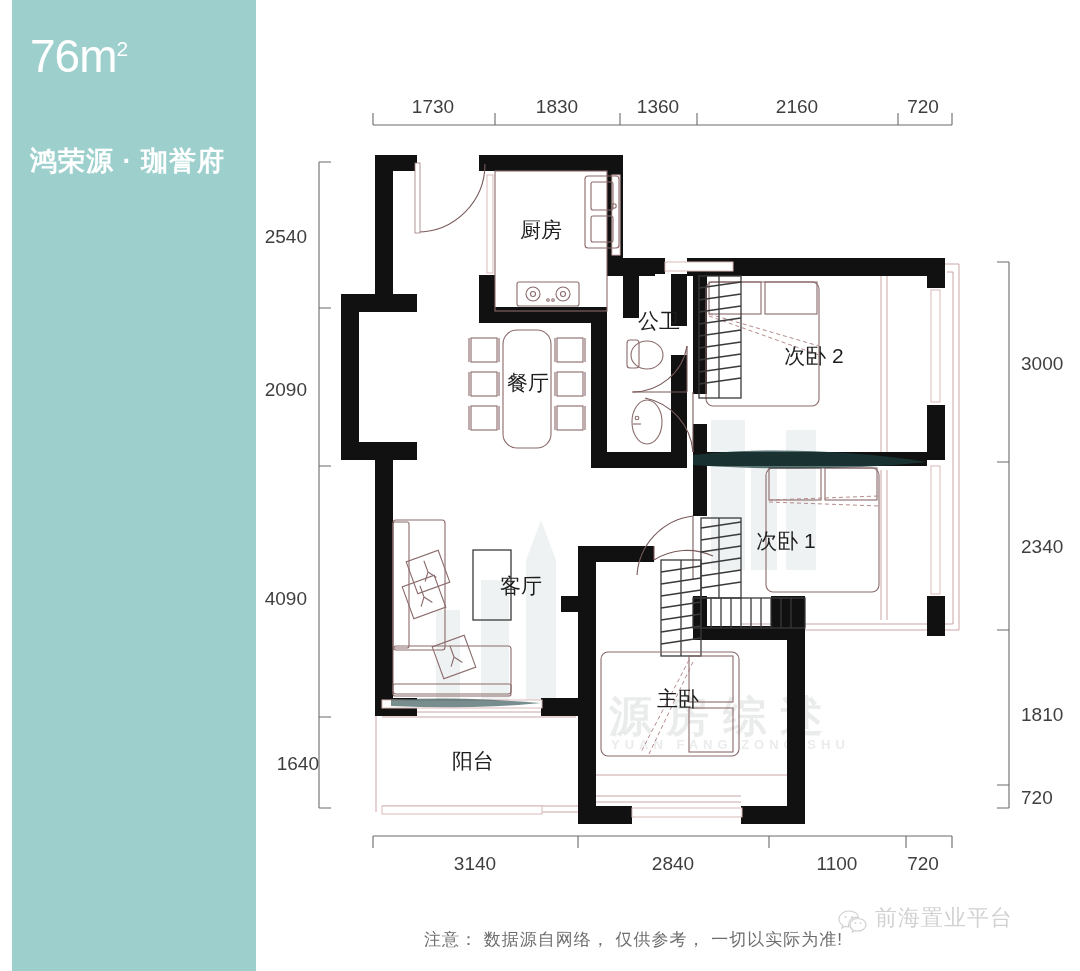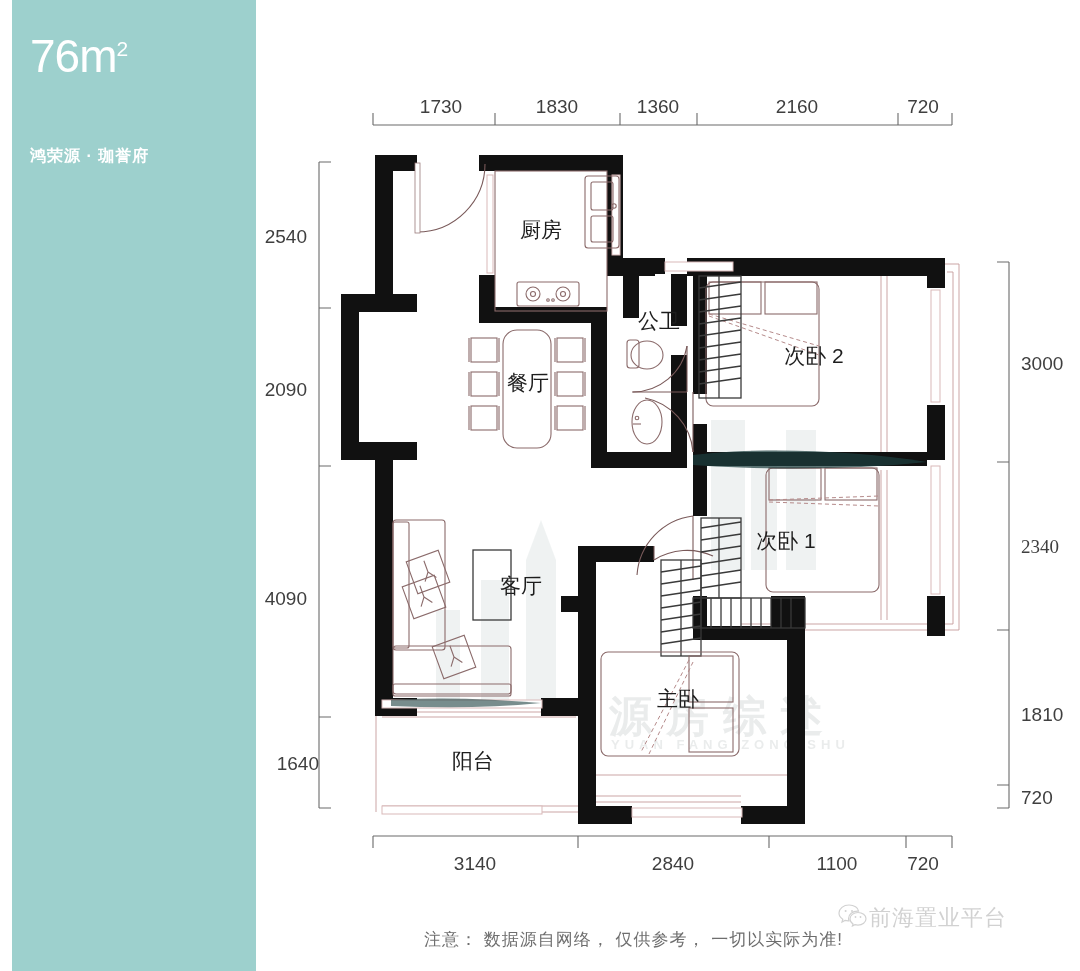--- a/index.html
+++ b/index.html
@@ -43,21 +43,21 @@
     left: 18px; top: 105px;
     font-size: 27px;
     font-weight: bold;
     color: #ffffff;
     letter-spacing: 2px;
     line-height: 1;
   }
   #sidebar .project {
     position: absolute;
     left: 18px; top: 148px;
-    font-size: 16px;
+    font-size: 27px;
     font-weight: bold;
     color: #ffffff;
     letter-spacing: 1px;
     line-height: 1;
     text-align: center;
   }
 
   
   #plan-area {
     position: absolute;
@@ -95,22 +95,22 @@
     left: 424px; top: 928px;
     font-size: 17px;
     color: #6e6e6e;
     letter-spacing: 1px;
     white-space: nowrap;
   }
   #wechat-mark {
     position: absolute;
     left: 838px; top: 903px;
     display: flex;
-    align-items: flex-start;
-    gap: 1px;
+    align-items: flex-end;
+    gap: 7px;
     opacity: .45;
   }
   #wechat-mark .wname {
     font-size: 22px;
     color: #9a9a9a;
     white-space: nowrap;
     letter-spacing: 1px;
   }
 
   
@@ -413,38 +413,38 @@
 
       <path class="thin" d="M141,717 L335,717"></path>
     </g>
 
     <g opacity="0.85">
       <path d="M452,455 C520,447 610,450 686,462 C610,470 520,470 452,465 Z" fill="#1d3f3f" opacity="0.85"></path>
       <path d="M150,700 C200,697 250,699 300,703 C250,708 200,708 150,706 Z" fill="#1d3f3f" opacity="0.7"></path>
     </g>
   </svg>
 
-  <div class="dim c" style="left:200px; top:96px;">1730</div>
+  <div class="dim c" style="left:192px; top:96px;">1730</div>
   <div class="dim c" style="left:316px; top:96px;">1830</div>
   <div class="dim c" style="left:417px; top:96px;">1360</div>
   <div class="dim c" style="left:556px; top:96px;">2160</div>
   <div class="dim c" style="left:682px; top:96px;">720</div>
 
   <div class="dim c" style="left:234px; top:853px;">3140</div>
   <div class="dim c" style="left:432px; top:853px;">2840</div>
   <div class="dim c" style="left:596px; top:853px;">1100</div>
   <div class="dim c" style="left:682px; top:853px;">720</div>
 
   <div class="dim r" style="left:66px; top:226px;">2540</div>
   <div class="dim r" style="left:66px; top:379px;">2090</div>
   <div class="dim r" style="left:66px; top:582px;margin-top:6px;">4090</div>
   <div class="dim r" style="left:66px; top:753px;margin-left:12px;">1640</div>
 
   <div class="dim" style="left:780px; top:353px;">3000</div>
-  <div class="dim" style="left:780px; top:536px;font-family:Liberation Serif, serif;">2340</div>
+  <div class="dim" style="left:780px; top:536px;">2340</div>
   <div class="dim" style="left:780px; top:704px;">1810</div>
   <div class="dim" style="left:780px; top:787px;">720</div>
 
   <div class="room" style="left:300px; top:230px;">厨房</div>
   <div class="room" style="left:418px; top:321px;">公卫</div>
   <div class="room" style="left:287px; top:383px;">餐厅</div>
   <div class="room" style="left:573px; top:356px;">次卧 2</div>
   <div class="room" style="left:545px; top:541px;">次卧 1</div>
   <div class="room" style="left:280px; top:586px;">客厅</div>
   <div class="room" style="left:437px; top:699px;">主卧</div>

